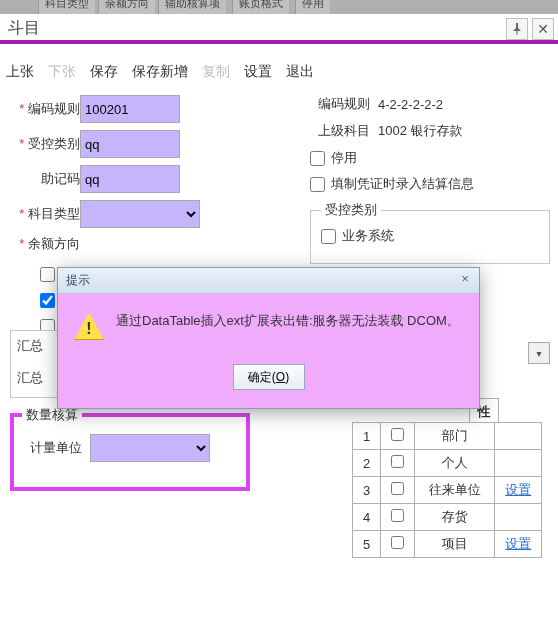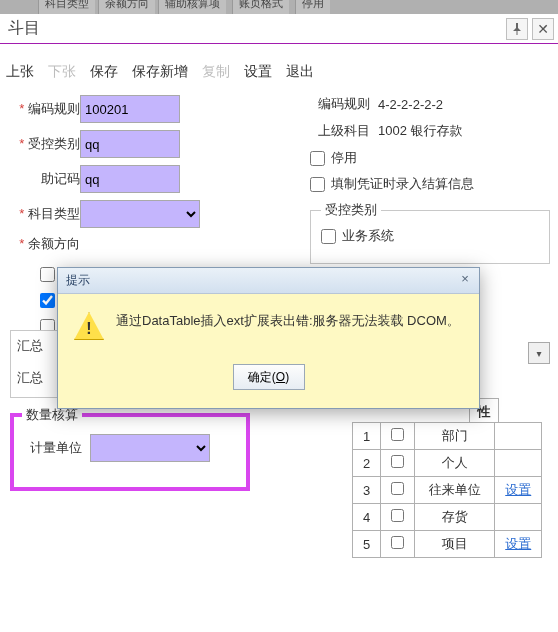--- a/index.html
+++ b/index.html
@@ -1,20 +1,20 @@
 <!DOCTYPE html>
 <html><head>
 <meta charset="utf-8">
 <style>
 *{box-sizing:border-box;margin:0;padding:0;font-family:"Microsoft YaHei",Arial,sans-serif}
 body{background:#fff;color:#333;font-size:13px;width:558px;height:632px;overflow:hidden;position:relative}
 .bg-tabstrip{position:absolute;top:0;left:0;right:0;height:14px;background:#b0b0b0}
 .bg-tab{position:absolute;top:0;height:14px;background:#c0c0c0;font-size:11px;color:#444;line-height:6px;padding:0 6px;overflow:hidden;border-left:1px solid #999}
 .bg-tab.n1{left:38px}.bg-tab.n2{left:98px}.bg-tab.n3{left:158px}.bg-tab.n4{left:232px}.bg-tab.n5{left:295px}
-.titlebar{position:absolute;top:14px;left:0;right:0;height:30px;background:#fff;border-bottom:1px solid #a21caf}
+.titlebar{position:absolute;top:14px;left:0;right:0;height:30px;background:#fff;border-bottom:4px solid #a21caf}
 .titlebar .title{font-size:16px;color:#444;padding:4px 8px}
 .titlebar .winbtns{position:absolute;right:4px;top:4px;display:flex;gap:4px}
 .winbtn{width:22px;height:22px;border:1px solid #bfbfbf;background:#f5f5f5;display:flex;align-items:center;justify-content:center;font-size:14px;color:#555;cursor:pointer}
 .toolbar{position:absolute;top:60px;left:6px;right:10px;height:24px;display:flex;align-items:center;gap:14px;font-size:14px}
 .toolbar span{color:#333;cursor:pointer}
 .toolbar span.dis{color:#bdbdbd;cursor:default}
 .form-area{position:absolute;top:95px;left:10px;right:10px}
 .row{display:flex;align-items:center;margin-bottom:7px}
 .label{width:70px;text-align:right;color:#333;font-size:13px}
 .req::before{content:"* ";color:#d43f3a}
@@ -31,21 +31,21 @@
 fieldset{border:1px solid #c8c8c8;padding:8px 10px 10px;margin-top:6px;font-size:13px}
 legend{padding:0 4px;color:#333}
 .hz-partial{position:absolute;left:10px;top:330px;width:60px;border:1px solid #c8c8c8;border-right:none;padding:6px 4px 10px 6px;font-size:13px;background:#fff}
 .qty-fs{position:absolute;left:10px;top:400px;width:240px;border:4px solid #d946ef;padding:10px 8px 16px;font-size:13px}
 .aux-table{border-collapse:collapse;font-size:13px}
 .aux-table td,.aux-table th{border:1px solid #b0b0b0;padding:4px 10px;text-align:center;height:26px}
 .aux-table a{color:#2a6bd1;text-decoration:underline;cursor:pointer}
 .aux-hdr-frag{position:absolute;left:469px;top:398px;border-left:1px solid #b0b0b0;border-top:1px solid #b0b0b0;border-right:1px solid #b0b0b0;height:25px;width:30px;font-size:13px;font-weight:bold;text-align:center;line-height:25px;background:#fff}
 .aux-wrap{position:absolute;left:352px;top:422px}
 .rc-dropdown{position:absolute;left:528px;top:342px;width:22px;height:22px;border:1px solid #a9a9a9;background:#f0f0f0;display:flex;align-items:center;justify-content:center;font-size:10px;color:#555}
-.dialog-mask{position:absolute;left:57px;top:267px;width:423px;height:142px;background:#fef9c3;border:1px solid #859bb3;box-shadow:0 4px 18px rgba(0,0,0,.35)}
+.dialog-mask{position:absolute;left:57px;top:267px;width:423px;height:142px;background:#f0abfc;border:1px solid #859bb3;box-shadow:0 4px 18px rgba(0,0,0,.35)}
 .dlg-title{height:26px;background:linear-gradient(#eaf1f8,#d2e0ef);border-bottom:1px solid #b8c6d6;display:flex;align-items:center;padding:0 8px;font-size:12px;color:#2b4466;position:relative}
 .dlg-close{position:absolute;right:6px;top:4px;width:16px;height:16px;font-size:13px;color:#55667a;text-align:center;line-height:14px;cursor:pointer}
 .dlg-body{display:flex;align-items:flex-start;padding:18px 16px;gap:12px;font-size:13px;color:#333}
 .warn-ico{width:30px;height:28px;background:#ffe04a;border:1px solid #c9a100;clip-path:polygon(50% 0,100% 100%,0 100%);display:flex;align-items:flex-end;justify-content:center;font-weight:bold;color:#333;font-size:16px;padding-bottom:1px}
 .dlg-btns{display:flex;justify-content:center;padding:6px 0 12px}
 .dlg-btn{min-width:72px;height:26px;border:1px solid #9aa8b7;background:linear-gradient(#fdfdfd,#e7edf3);font-size:12px;cursor:pointer}
 .dlg-btn u{text-decoration:underline}
 </style>
 </head>
 <body>

